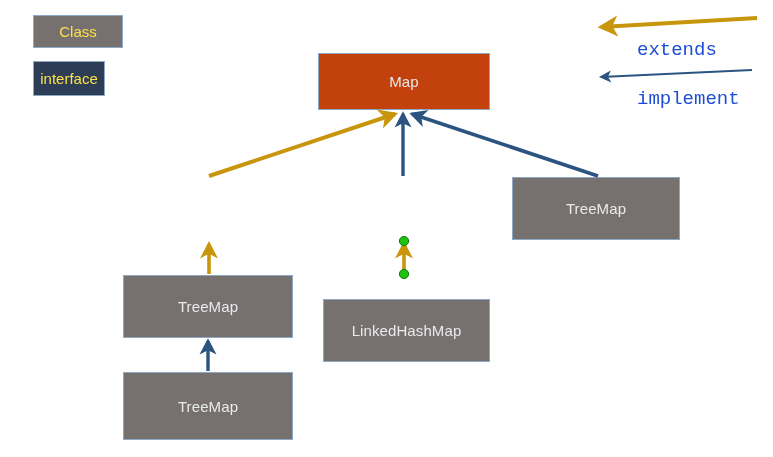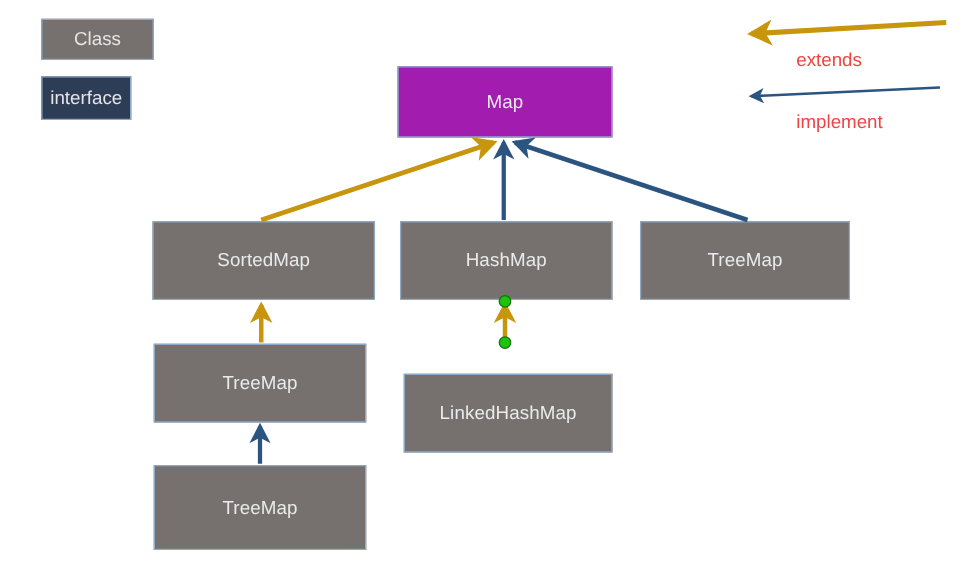--- a/index.html
+++ b/index.html
@@ -32,50 +32,51 @@
     font-weight: 400;
     letter-spacing: 0.1px;
     line-height: 1;
     white-space: nowrap;
     user-select: none;
   }
   .node.cls {
     background: #76716f;
   }
   .node.iface {
-    background: #a21caf;
+    background: #c2410c;
   }
   
   .legend-box {
     position: absolute;
     box-sizing: border-box;
     display: flex;
     align-items: center;
     justify-content: center;
     border: 1px solid #8ea9c6;
-    color: #e5e5e5;
+    color: #fde047;
     font-size: 15px;
     line-height: 1;
     white-space: nowrap;
     user-select: none;
   }
   .legend-box.cls {
     background: #76716f;
   }
   .legend-box.iface {
     background: #2e3d56;
   }
   
   .legend-caption {
     position: absolute;
-    color: #ef4444;
-    font-size: 15px;
+    color: #1d4ed8;
+    font-size: 19px;
     line-height: 1;
     white-space: nowrap;
     user-select: none;
+    font-family: Liberation Mono, monospace;
   }
   
   #wires {
     position: absolute;
     left: 0;
     top: 0;
     width: 773px;
     height: 457px;
     overflow: visible;
     pointer-events: none;
@@ -100,27 +101,21 @@
   </div>
 
   <div class="legend-caption" style="left:637px; top:41px;">extends</div>
 
   <div class="legend-caption" style="left:637px; top:90px;text-align:center;">implement</div>
 
   <div class="node iface" style="left:318px; top:53px; width:172px; height:57px;">
     <span>Map</span>
   </div>
 
-  <div class="node cls" style="left:122px; top:177px; width:178px; height:63px;">
-    <span>SortedMap</span>
-  </div>
 
-  <div class="node cls" style="left:320px; top:177px; width:170px; height:63px;">
-    <span>HashMap</span>
-  </div>
 
   <div class="node cls" style="left:512px; top:177px; width:168px; height:63px;">
     <span>TreeMap</span>
   </div>
 
   <div class="node cls" style="left:123px; top:275px; width:170px; height:63px;">
     <span>TreeMap</span>
   </div>
 
   <div class="node cls" style="left:323px; top:275px; width:167px; height:63px;margin-top:24px;">

